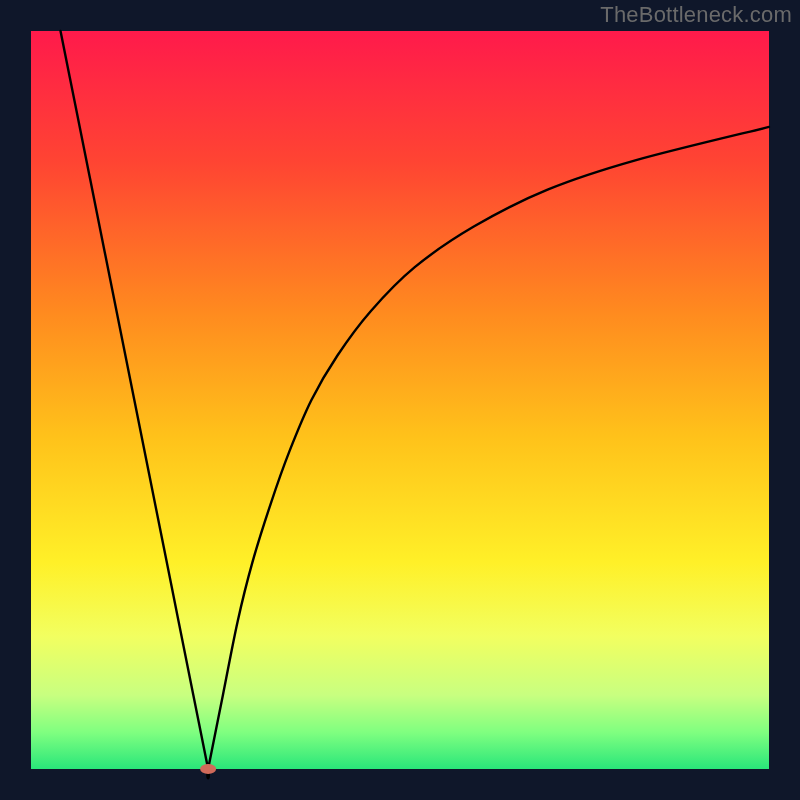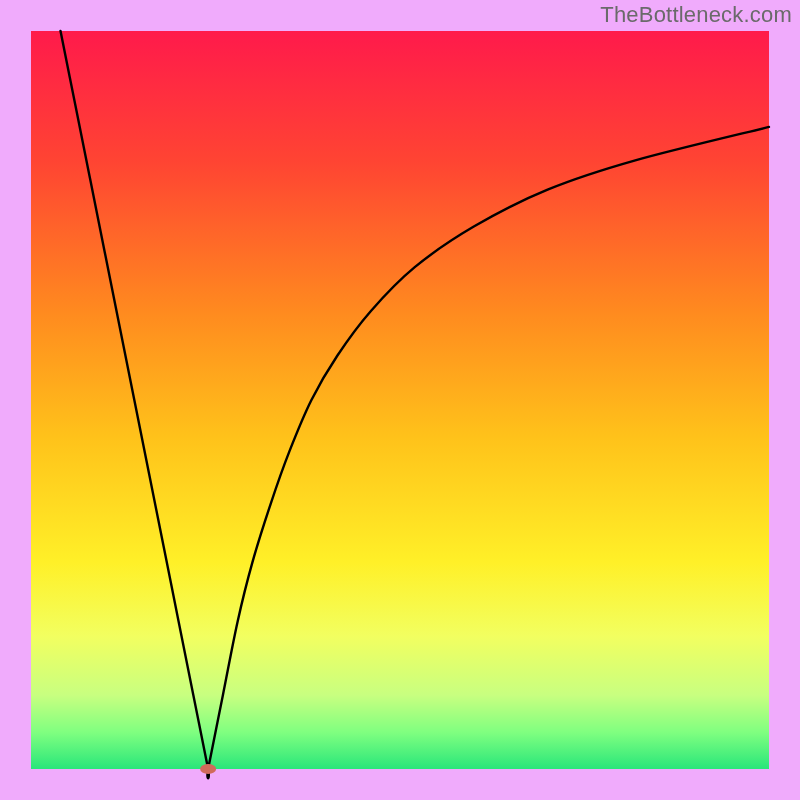--- a/index.html
+++ b/index.html
@@ -8,21 +8,21 @@
     width: 800px;
     height: 800px;
     overflow: hidden;
     background: #fff;
     font-family: Arial, Helvetica, sans-serif;
   }
   .frame {
     position: relative;
     width: 800px;
     height: 800px;
-    background: #f0abfc;
+    background: #0f172a;
   }
   .watermark {
     position: absolute;
     top: 2px;
     right: 8px;
     color: #6a6a6a;
     font-size: 22px;
     font-weight: 400;
     letter-spacing: 0.2px;
     z-index: 10;

